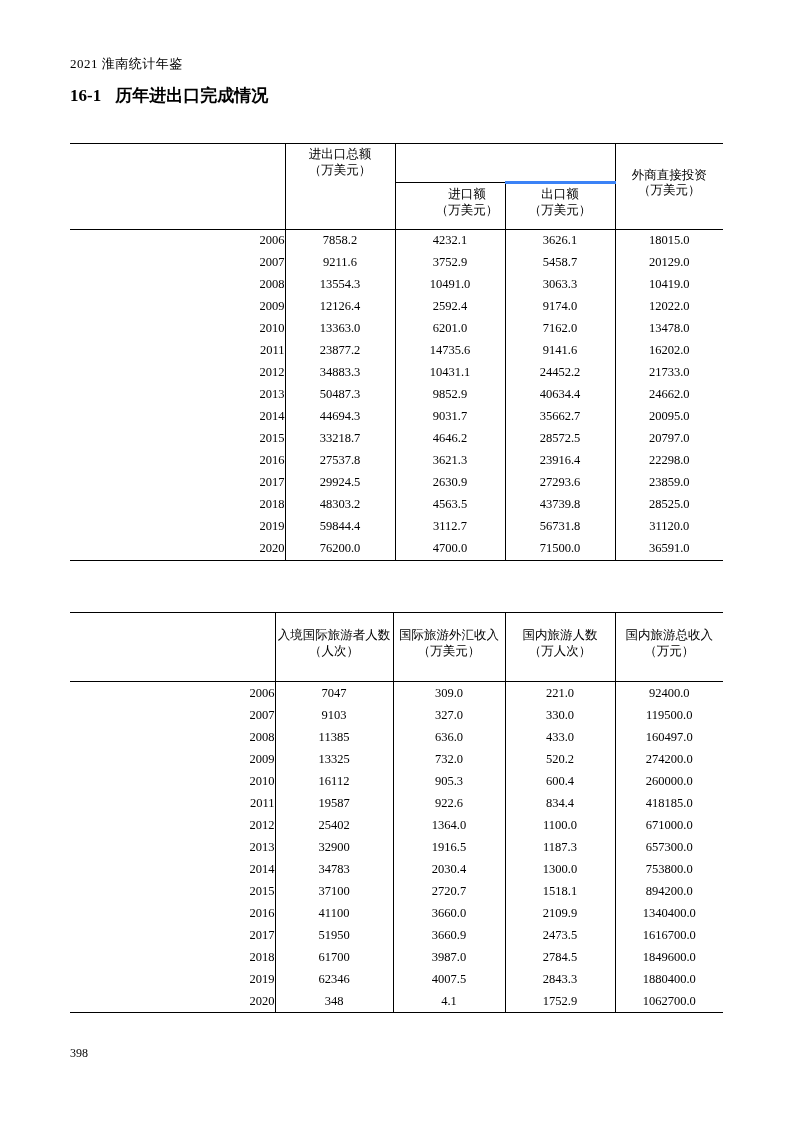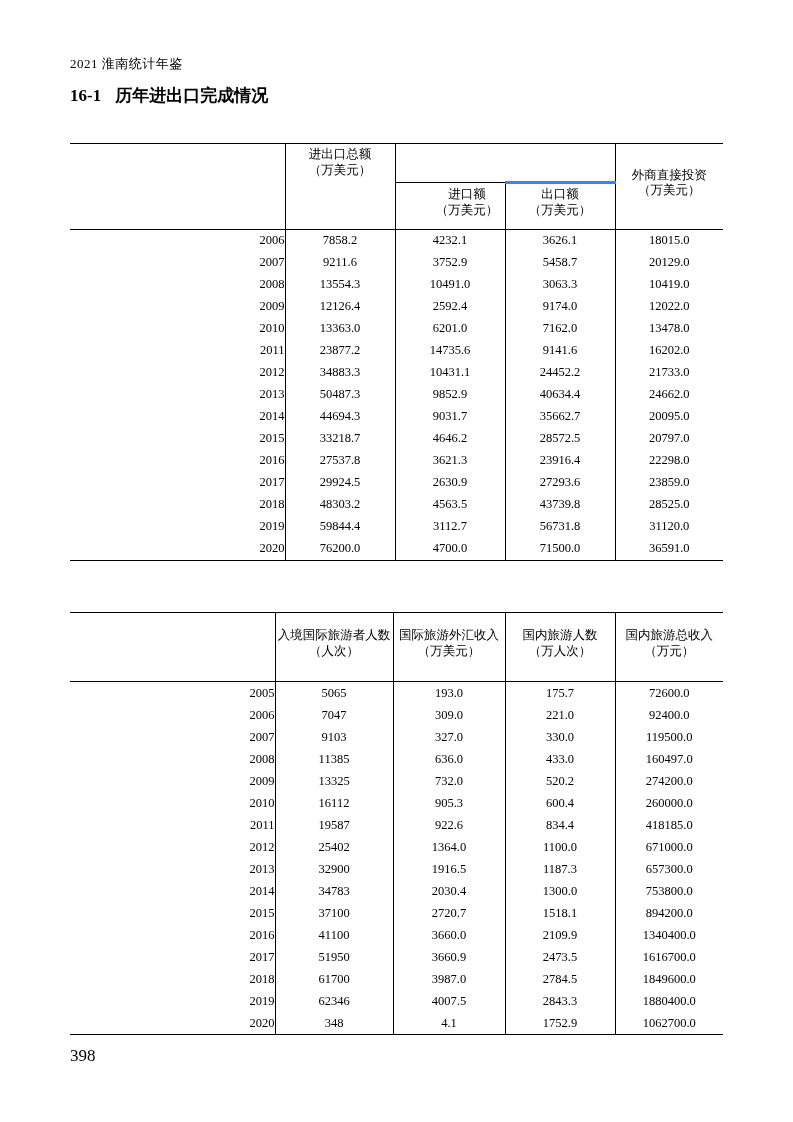--- a/index.html
+++ b/index.html
@@ -98,21 +98,21 @@
   #table2 .topline { border-top: 1.6px solid #000; }
   #table2 .botline { border-bottom: 1.6px solid #000; }
   #table2 .vl { border-left: 1px solid #000; }
   #table2 .vr { border-right: 1px solid #000; }
   #table2 .hb { border-bottom: 1px solid #000; }
 
   .page-number {
     position: absolute;
     left: 70px;
     top: 1046px;
-    font-size: 17px;
+    font-size: 12px;
   }
 </style>
 </head>
 <body>
 
 <div class="page">
 
   <div class="running-head">2021 淮南统计年鉴</div>
 
   <div class="section-title" id="title-1">
@@ -301,27 +301,20 @@
       <tr class="spacer-row">
         <td class="hb" style="height:6px;"></td>
         <td class="hb vl vr"></td>
         <td class="hb vr"></td>
         <td class="hb vr"></td>
         <td class="hb"></td>
       </tr>
     </tbody>
     <tbody id="t2-body">
         <tr>
-          <td class="year-cell">2005</td>
-          <td class="num-cell vl vr">5065</td>
-          <td class="num-cell vl vr">193.0</td>
-          <td class="num-cell vl vr">175.7</td>
-          <td class="num-cell vl">72600.0</td>
-        </tr>
-        <tr>
           <td class="year-cell">2006</td>
           <td class="num-cell vl vr">7047</td>
           <td class="num-cell vl vr">309.0</td>
           <td class="num-cell vl vr">221.0</td>
           <td class="num-cell vl">92400.0</td>
         </tr>
         <tr>
           <td class="year-cell">2007</td>
           <td class="num-cell vl vr">9103</td>
           <td class="num-cell vl vr">327.0</td>

